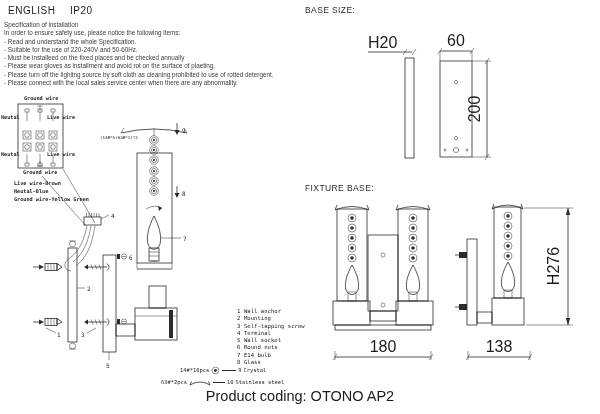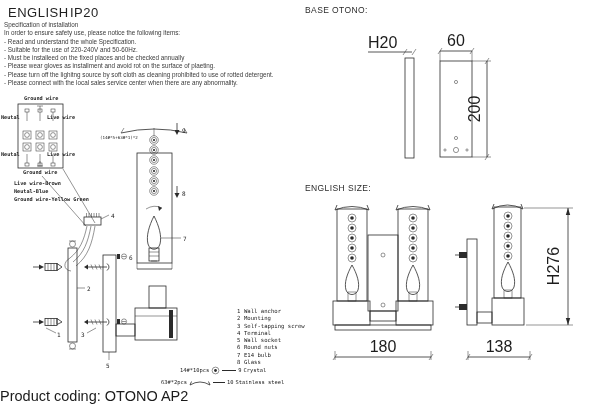--- a/index.html
+++ b/index.html
@@ -1,45 +1,45 @@
 <!DOCTYPE html>
 <html><head>
 <meta charset="utf-8">
 <style>
   html,body{margin:0;padding:0;background:#fff;}
   .page{position:relative;width:600px;height:414px;background:#ffffff;
         font-family:"Liberation Sans",sans-serif;color:#1f1f1f;overflow:hidden;}
   .abs{position:absolute;}
-  .h1{font-size:13px;letter-spacing:.5px;}
+  .h1{font-size:10px;letter-spacing:.5px;}
   .speclist{font-size:6.3px;line-height:8.3px;color:#3a3a3a;width:300px;}
   .seclabel{font-size:8.5px;letter-spacing:.4px;color:#2b2b2b;}
   svg{overflow:visible;}
   .ln{stroke:#2b2b2b;stroke-width:.8;fill:none;}
   .thin{stroke:#2b2b2b;stroke-width:.5;fill:none;}
   .fillb{fill:#2b2b2b;stroke:none;}
   .dimtxt{font-family:"Liberation Sans",sans-serif;font-size:16px;fill:#1c1c1c;}
   .mtxt{font-family:"DejaVu Sans Mono",monospace;font-weight:bold;font-size:5.2px;fill:#222;}
   .ctxt{font-family:"DejaVu Sans Mono",monospace;font-size:6px;fill:#222;}
   .stxt{font-family:"DejaVu Sans Mono",monospace;font-size:4.2px;fill:#222;}
   .parts{font-family:"DejaVu Sans Mono",monospace;font-size:5.6px;line-height:7.3px;color:#222;}
   .part-row .pnum{display:inline-block;width:7px;}
   .qtyrow{display:flex;align-items:center;gap:2px;font-family:"DejaVu Sans Mono",monospace;
           font-size:5.4px;color:#222;height:8px;}
   .leader{border-top:.8px solid #2b2b2b;height:0;}
-  .coding{font-size:14.5px;text-align:left;width:600px;color:#1b1b1b;}
+  .coding{font-size:14.5px;text-align:center;width:600px;color:#1b1b1b;}
 </style>
 </head>
 <body>
 
 <div class="page">
 
   <div class="abs h1" style="left:8px;top:5px;">ENGLISH</div>
   <div class="abs h1" style="left:70px;top:5px;">IP20</div>
-  <div class="abs seclabel" style="left:305px;top:5px;">BASE OTONO:</div>
-  <div class="abs seclabel" style="left:305px;top:183px;">ENGLISH SIZE:</div>
+  <div class="abs seclabel" style="left:305px;top:5px;">BASE SIZE:</div>
+  <div class="abs seclabel" style="left:305px;top:183px;">FIXTURE BASE:</div>
 
   <div class="abs speclist" style="left:4px;top:21px;">
     <div>Specification of installation</div>
     <div>In order to ensure safety use, please notice the following items:</div>
     <div>- Read and understand the whole Specification.</div>
     <div>- Suitable for the use of 220-240V and 50-60Hz.</div>
     <div>- Must be installeed on the fixed places and be checked annually</div>
     <div>- Please wear gloves as installment and avoid rot on the surface of plaeting.</div>
     <div>- Please turn off the lighitng source by soft cloth as cleaning prohibited to use of rotted detergent.</div>
     <div>- Please connect with the local sales service center when there are any abnormality.</div>

